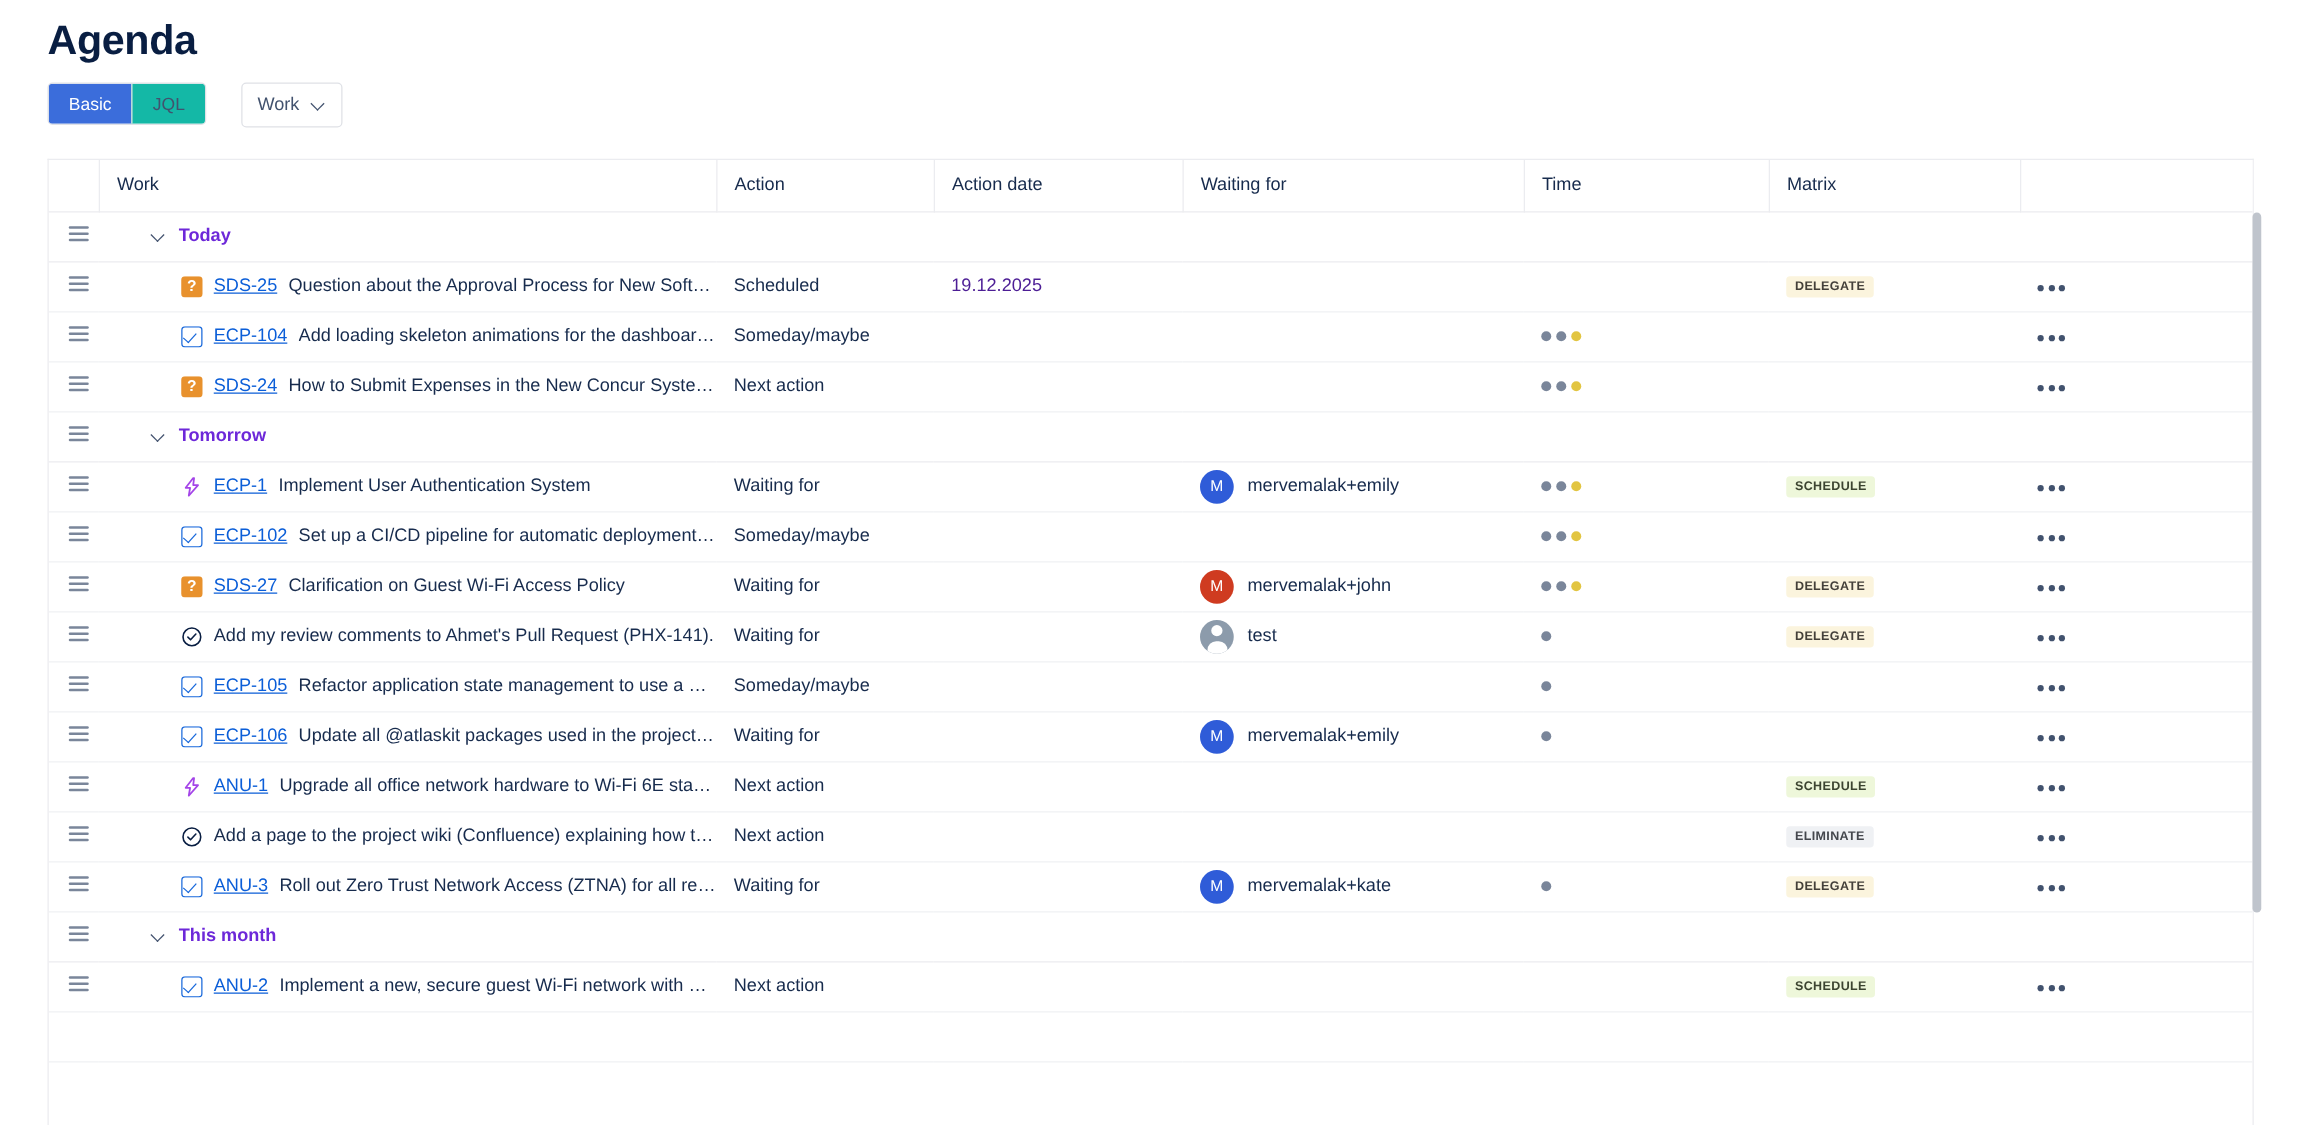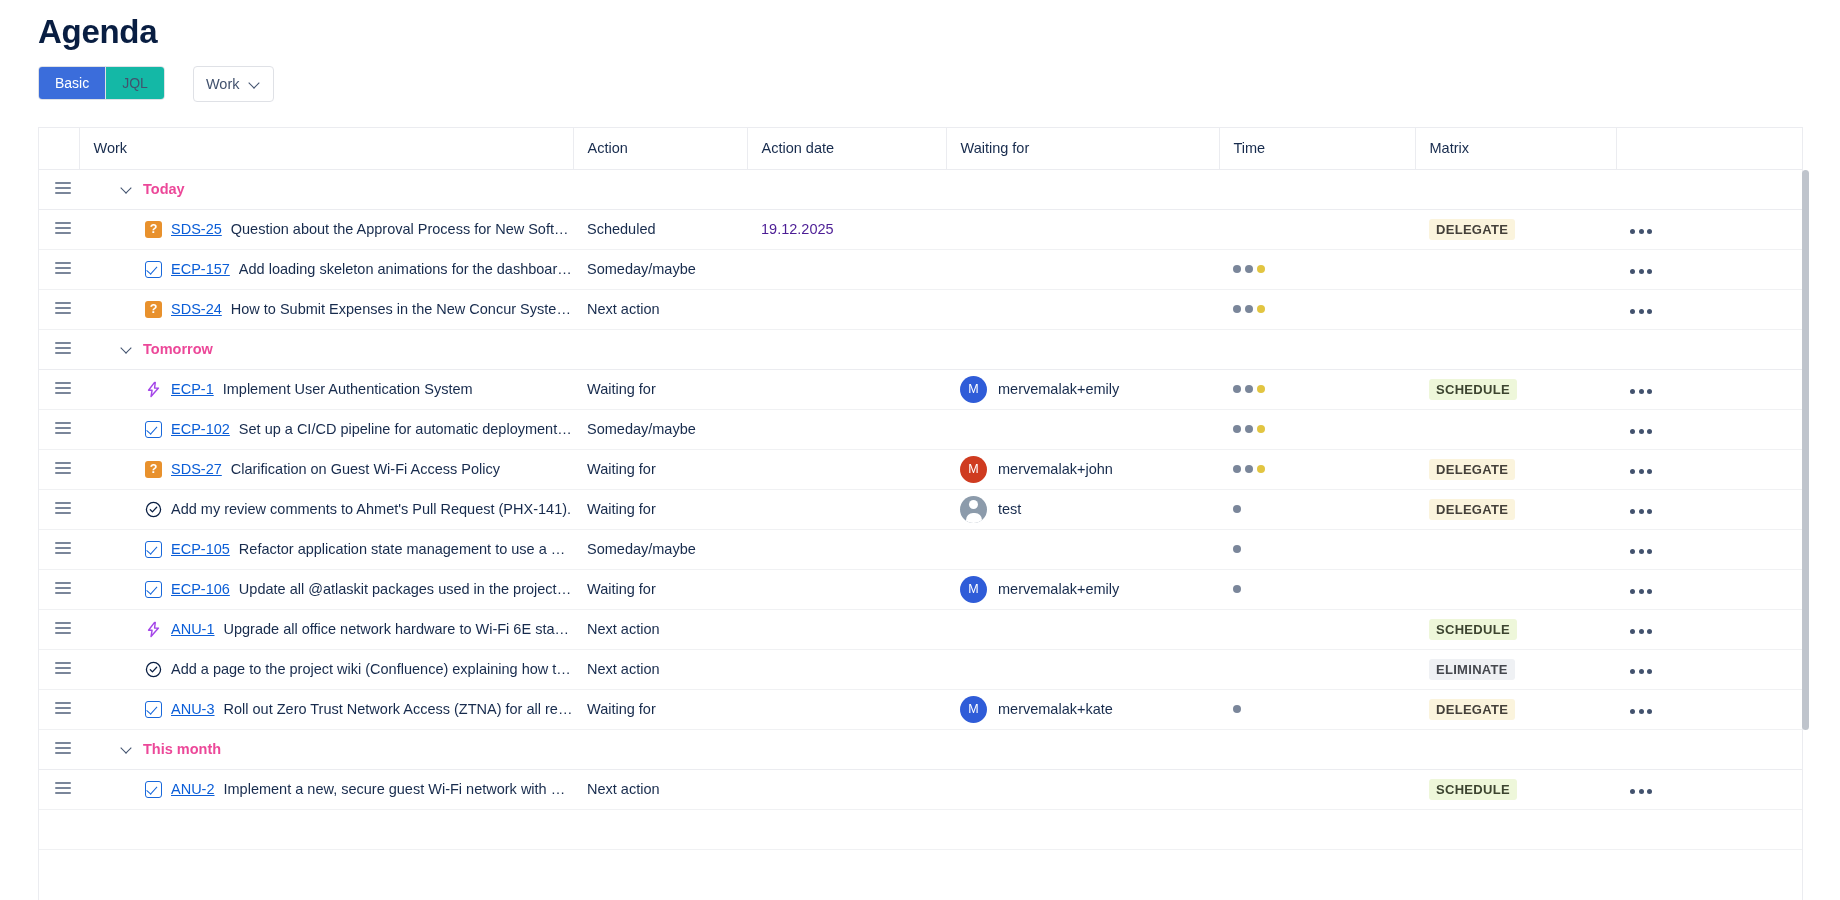--- a/index.html
+++ b/index.html
@@ -169,21 +169,21 @@
   .drag-handle i:nth-child(2) { top: 5px; }
   .drag-handle i:nth-child(3) { top: 10px; }
 
   
   tr.group-row td { background: #fff; border-bottom: 1px solid #EBECF0; }
   .group-inner {
     display: flex; align-items: center; gap: 9px;
     padding-left: 42px;
     font-weight: 700;
     font-size: 14.5px;
-    color: #ec4899;
+    color: #6d28d9;
   }
   .caret {
     width: 13px; height: 13px; position: relative; display: inline-block; cursor: pointer;
   }
   .caret::after {
     content: "";
     position: absolute; left: 1px; top: 1px;
     width: 7px; height: 7px;
     border-right: 1.9px solid #42526E;
     border-bottom: 1.9px solid #42526E;
@@ -273,21 +273,21 @@
   
   .dots { display: flex; align-items: center; gap: 4px; padding-left: 14px; }
   .dot { width: 8px; height: 8px; border-radius: 50%; display: inline-block; }
   .dot.grey { background: #7A869A; }
   .dot.yellow { background: #E2C541; }
 
   
   .badge-wrap { padding-left: 14px; }
   .badge {
     display: inline-block;
-    font-size: 13px;
+    font-size: 10px;
     font-weight: 700;
     letter-spacing: 0.3px;
     padding: 3px 7px;
     border-radius: 3px;
     color: #42526E;
     white-space: nowrap;
   }
   .badge.delegate  { background: #FBF4DD; color: #44403A; }
   .badge.schedule  { background: #EEF7DA; color: #3C4430; }
   .badge.eliminate { background: #EFF1F4; color: #44474D; }
@@ -398,21 +398,21 @@
                 <span></span>
                 <span></span>
                 <span></span>
               </span></td>
           </tr>
           <tr>
             <td class="handle-cell"><span class="drag-handle"><i></i><i></i><i></i></span></td>
             <td>
               <div class="work-inner">
                 <span class="ic ic-task"></span>
-                <a class="issue-key">ECP-157</a>
+                <a class="issue-key">ECP-104</a>
                 <span class="work-summary">Add loading skeleton animations for the dashboard wid…</span>
               </div>
             </td>
             <td>
               <div class="cell-pad">Someday/maybe</div>
             </td>
             <td>
               <div class="date-red"></div>
             </td>
             <td></td>

